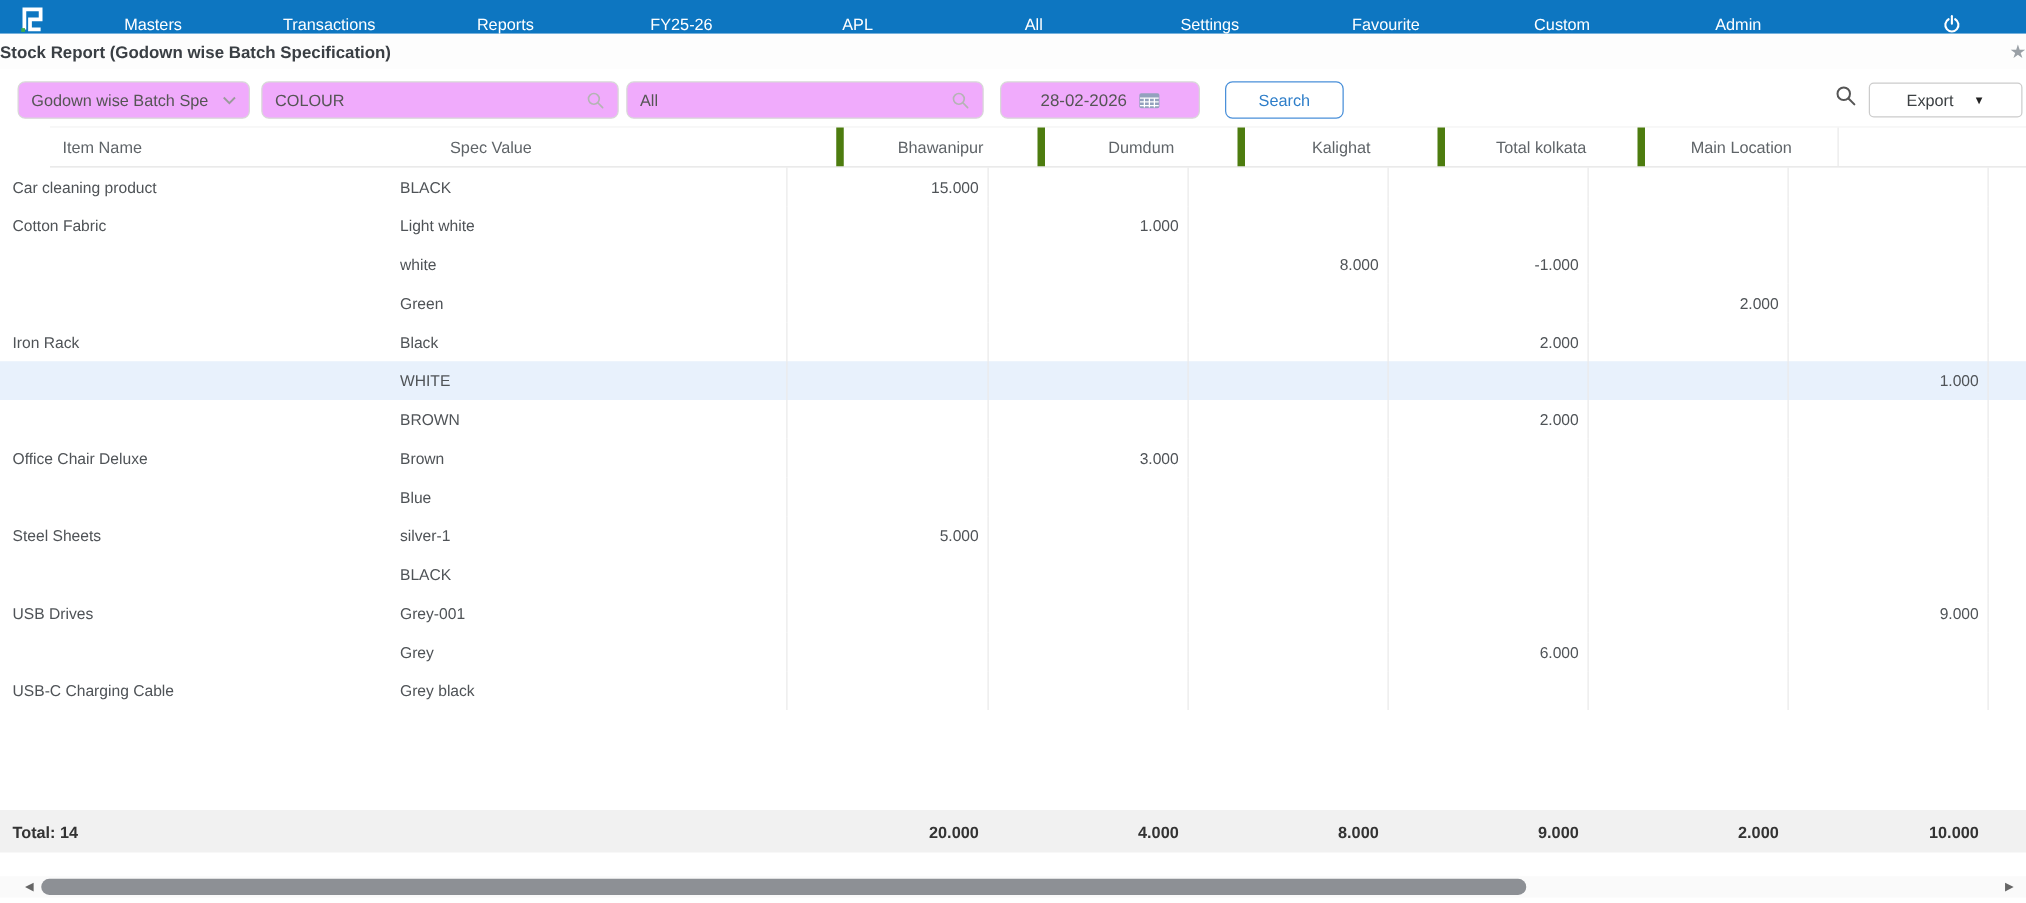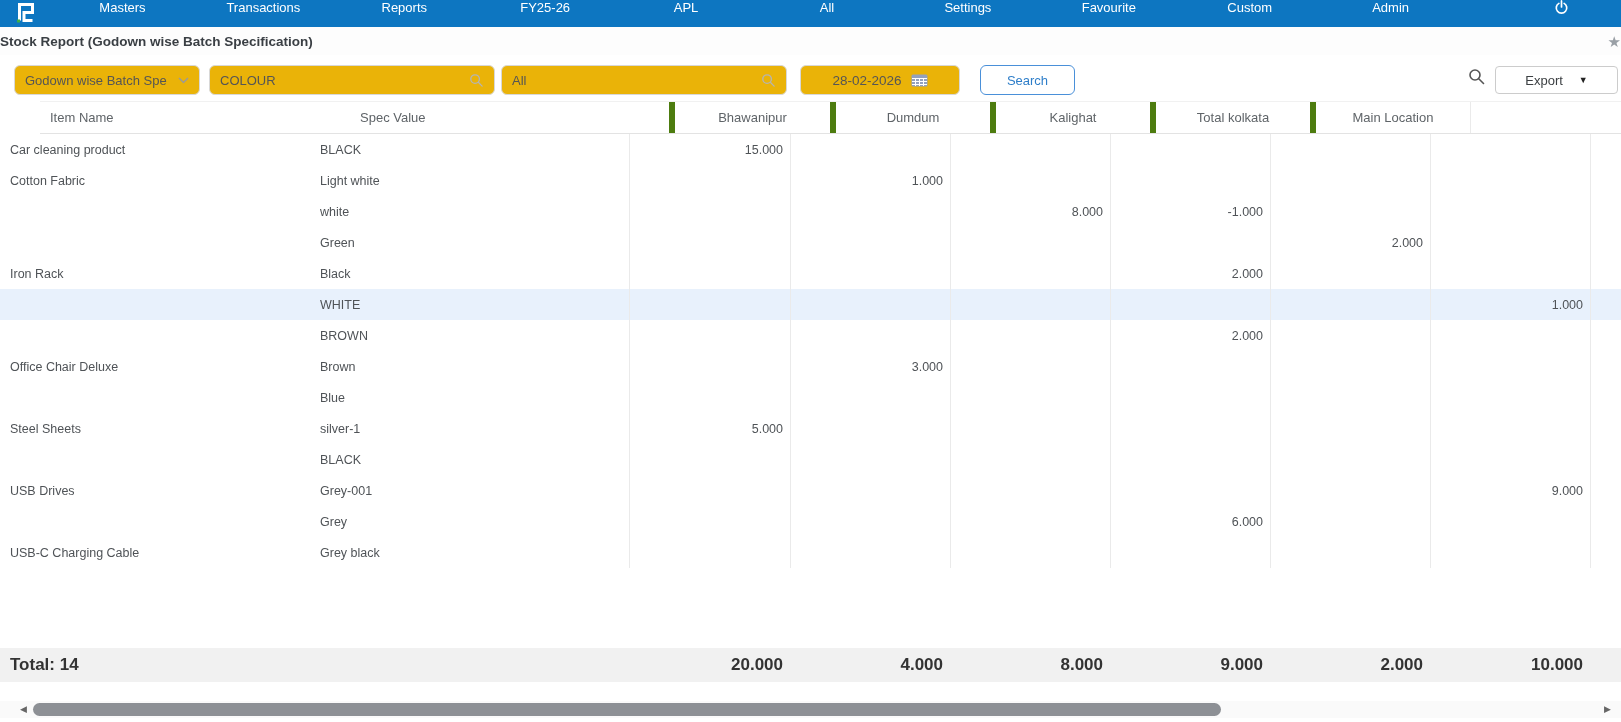--- a/index.html
+++ b/index.html
@@ -9,21 +9,21 @@
     font-family: "Liberation Sans", sans-serif;
     background: #ffffff;
     color: #4a4e52;
   }
 
   
   .navbar {
     height: 27px;
     background: #0d76c1;
     display: flex;
-    align-items: flex-start;
+    align-items: flex-end;
     color: #fff;
   }
   .logo-wrap { width: 52px; display: flex; justify-content: center; align-items: center; cursor: pointer; }
   .nav-items {
     flex: 1;
     display: flex;
     margin-right: 40px;
   }
   .nav-item {
     flex: 1;
@@ -48,21 +48,21 @@
   .star { font-size: 15px; color: #9aa0a6; line-height: 1; cursor: pointer; }
 
   
   .filter-bar { position: relative; height: 46px; background: #fff; }
   .fbox {
     position: absolute;
     top: 10px;
     height: 30px;
     border: 1px solid #d8d8d8;
     border-radius: 6px;
-    background: #eab308;
+    background: #f0abfc;
     display: flex;
     align-items: center;
     font-size: 13px;
     color: #555;
     padding: 0 10px;
   }
   .dd { left: 14px; width: 186px; justify-content: space-between; cursor: pointer; }
   .inp { justify-content: space-between; cursor: text; }
   .inp1 { left: 209px; width: 286px; }
   .inp2 { left: 501px; width: 286px; }
@@ -112,21 +112,21 @@
     border-left: 1px solid #eaeaea;
     height: 100%; display: flex; align-items: center; justify-content: flex-end;
   }
   .cell-fill { border-left: 1px solid #eaeaea; height: 100%; }
 
   
   .tfoot {
     position: absolute; left: 0; top: 648px;
     width: 1621px; height: 34px;
     background: #f1f1f1;
-    font-size: 17px; font-weight: bold; color: #333;
+    font-size: 13px; font-weight: bold; color: #333;
   }
   .f-label { padding-left: 10px; }
   .f-num { text-align: right; padding-right: 7px; }
 
   
   .hscroll {
     position: absolute; left: 0; top: 701px;
     width: 1621px; height: 17px;
     background: #fafafa;
   }

